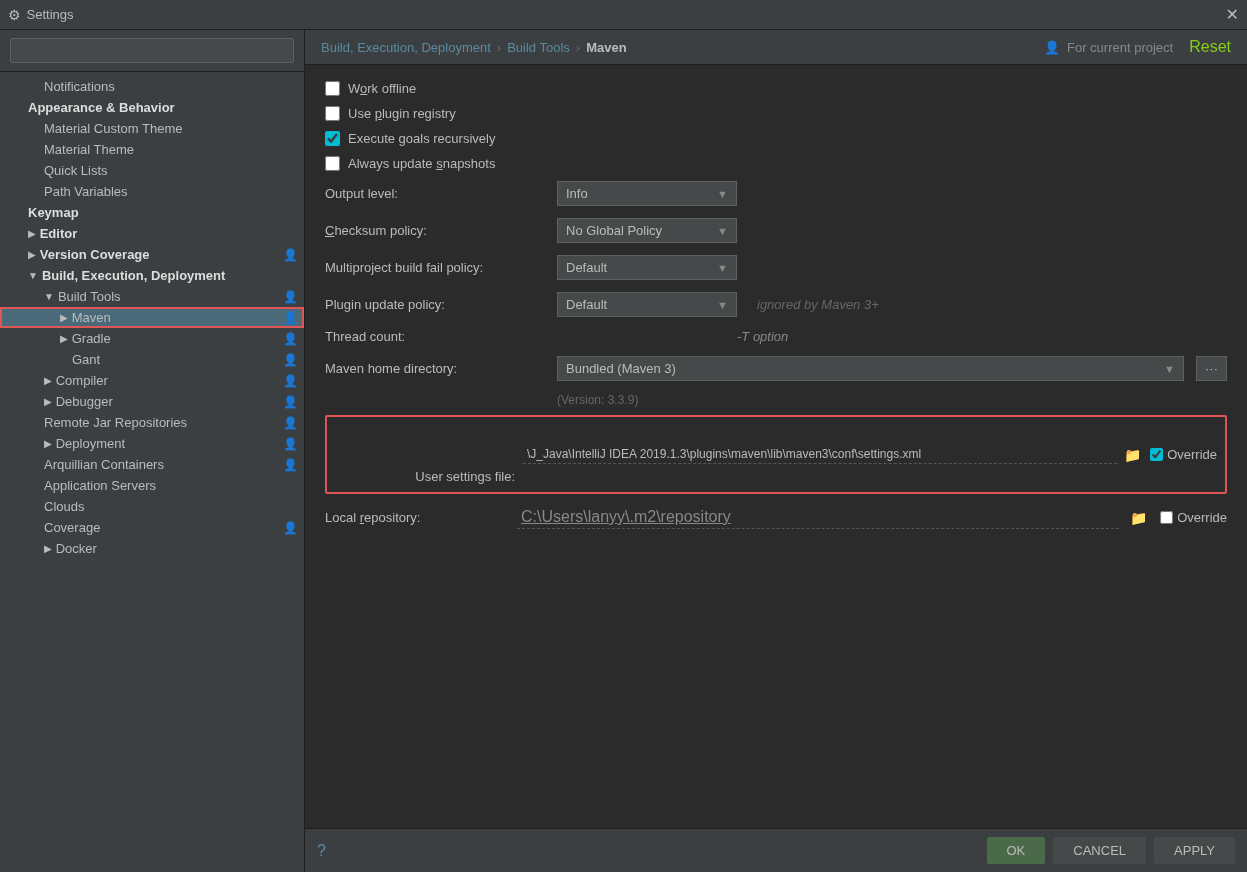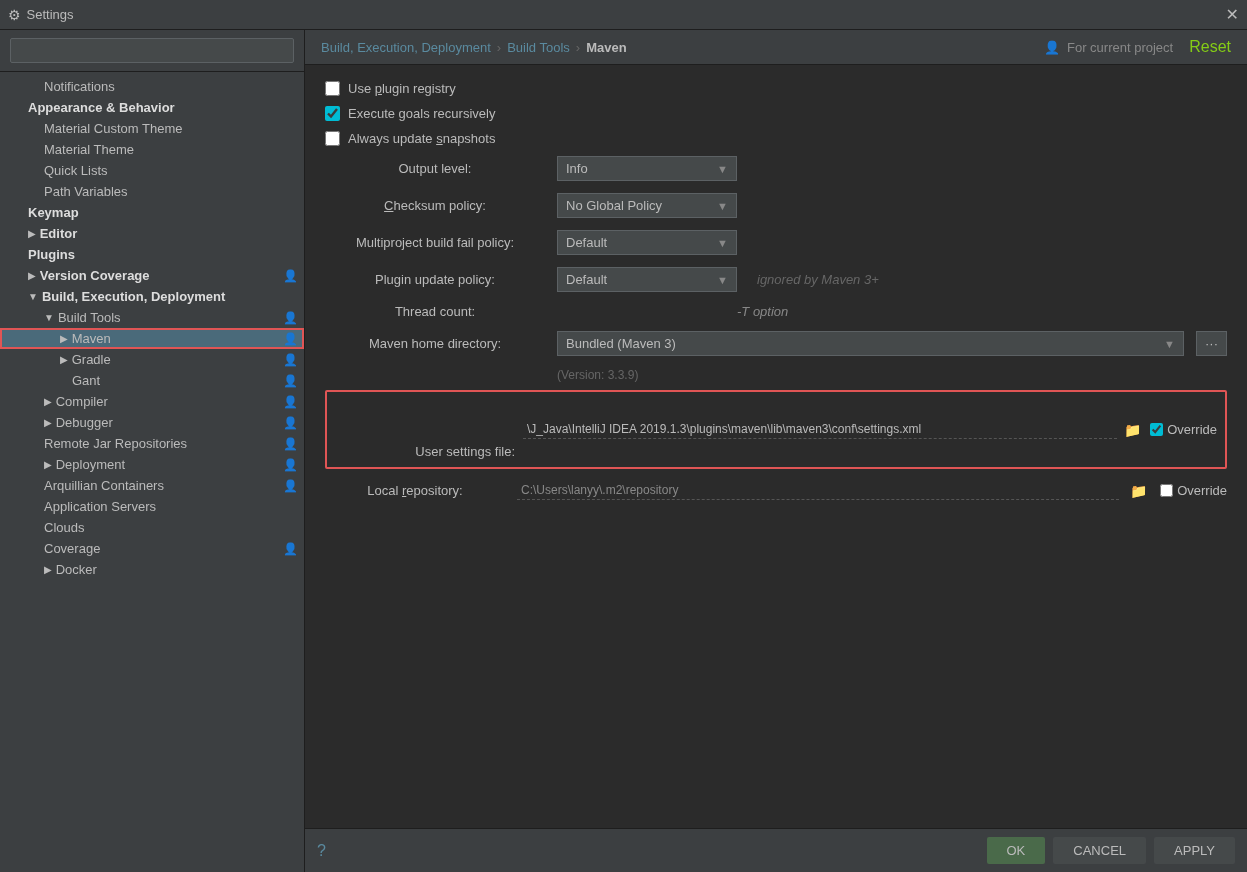--- a/index.html
+++ b/index.html
@@ -172,21 +172,21 @@
     
     .form-row {
       display: flex;
       align-items: center;
       margin-bottom: 12px;
       gap: 12px;
     }
     .form-label {
       color: #bbb;
       min-width: 220px;
-      text-align: center;
+      text-align: left;
     }
     .dropdown {
       background: #45494a;
       border: 1px solid #5c6164;
       color: #bbb;
       padding: 4px 8px;
       font-size: 13px;
       min-width: 180px;
       cursor: pointer;
       display: flex;
@@ -337,23 +337,20 @@
 
       <div class="tree-item indent-1">
         <span class="tree-item-label" style="color:#ddd;font-weight:bold;">Keymap</span>
       </div>
 
       <div class="tree-item indent-1">
         <span class="arrow-icon">▶</span>
         <span class="tree-item-label" style="color:#ddd;font-weight:bold;">Editor</span>
       </div>
 
-      <div class="tree-item indent-1">
-        <span class="tree-item-label" style="color:#ddd;font-weight:bold;">Plugins</span>
-      </div>
 
       <div class="tree-item indent-1">
         <span class="arrow-icon">▶</span>
         <span class="tree-item-label" style="color:#ddd;font-weight:bold;">Version Coverage</span>
         <span class="person-icon">👤</span>
       </div>
 
       <div class="tree-item indent-1">
         <span class="arrow-icon">▼</span>
         <span class="tree-item-label" style="color:#ddd;font-weight:bold;">Build, Execution, Deployment</span>
@@ -445,20 +442,26 @@
         <div class="for-project">
           <span>👤</span>
           <span>For current project</span>
         </div>
         <button class="reset-btn">Reset</button>
       </div>
     </div>
 
     <div class="settings-content">
 
+      <div class="checkbox-row">
+        <input type="checkbox" class="checkbox-input" style="">
+        <label class="checkbox-label">
+          W<span class="underline-char">o</span>rk offline
+        </label>
+      </div>
 
       <div class="checkbox-row">
         <input type="checkbox" class="checkbox-input" style="">
         <label class="checkbox-label">
           Use <span class="underline-char">p</span>lugin registry
         </label>
       </div>
 
       <div class="checkbox-row">
         <input type="checkbox" class="checkbox-input" checked="" style="accent-color: rgb(0, 188, 212);">
@@ -535,21 +538,21 @@
           <button class="folder-btn">📁</button>
           <div class="override-check">
             <input type="checkbox" checked="" style="accent-color: rgb(0, 188, 212);">
             <span>Override</span>
           </div>
         </div>
       </div>
 
       <div class="form-row">
         <span class="form-label" style="min-width:180px;">Local <span class="underline-char">r</span>epository:</span>
-        <input class="file-path" type="text" style="flex: 1 1 0%; background: transparent; border-top: none; border-right: none; border-left: none; border-image: initial; border-bottom: 1px dashed rgb(85, 85, 85); color: rgb(136, 136, 136); font-size: 12px; padding: 2px 4px; outline: none;" value="C:\Users\lanyy\.m2\repository">
+        <input class="file-path" type="text" style="flex: 1 1 0%; background: transparent; border-top: none; border-right: none; border-left: none; border-image: initial; border-bottom: 1px dashed rgb(85, 85, 85); color: rgb(136, 136, 136); font-size: 16px; padding: 2px 4px; outline: none; text-decoration: underline;" value="C:\Users\lanyy\.m2\repository">
         <button class="folder-btn">📁</button>
         <div class="override-check">
           <input type="checkbox" style="">
           <span>Override</span>
         </div>
       </div>
 
     </div>
 
     <div class="bottom-bar">

